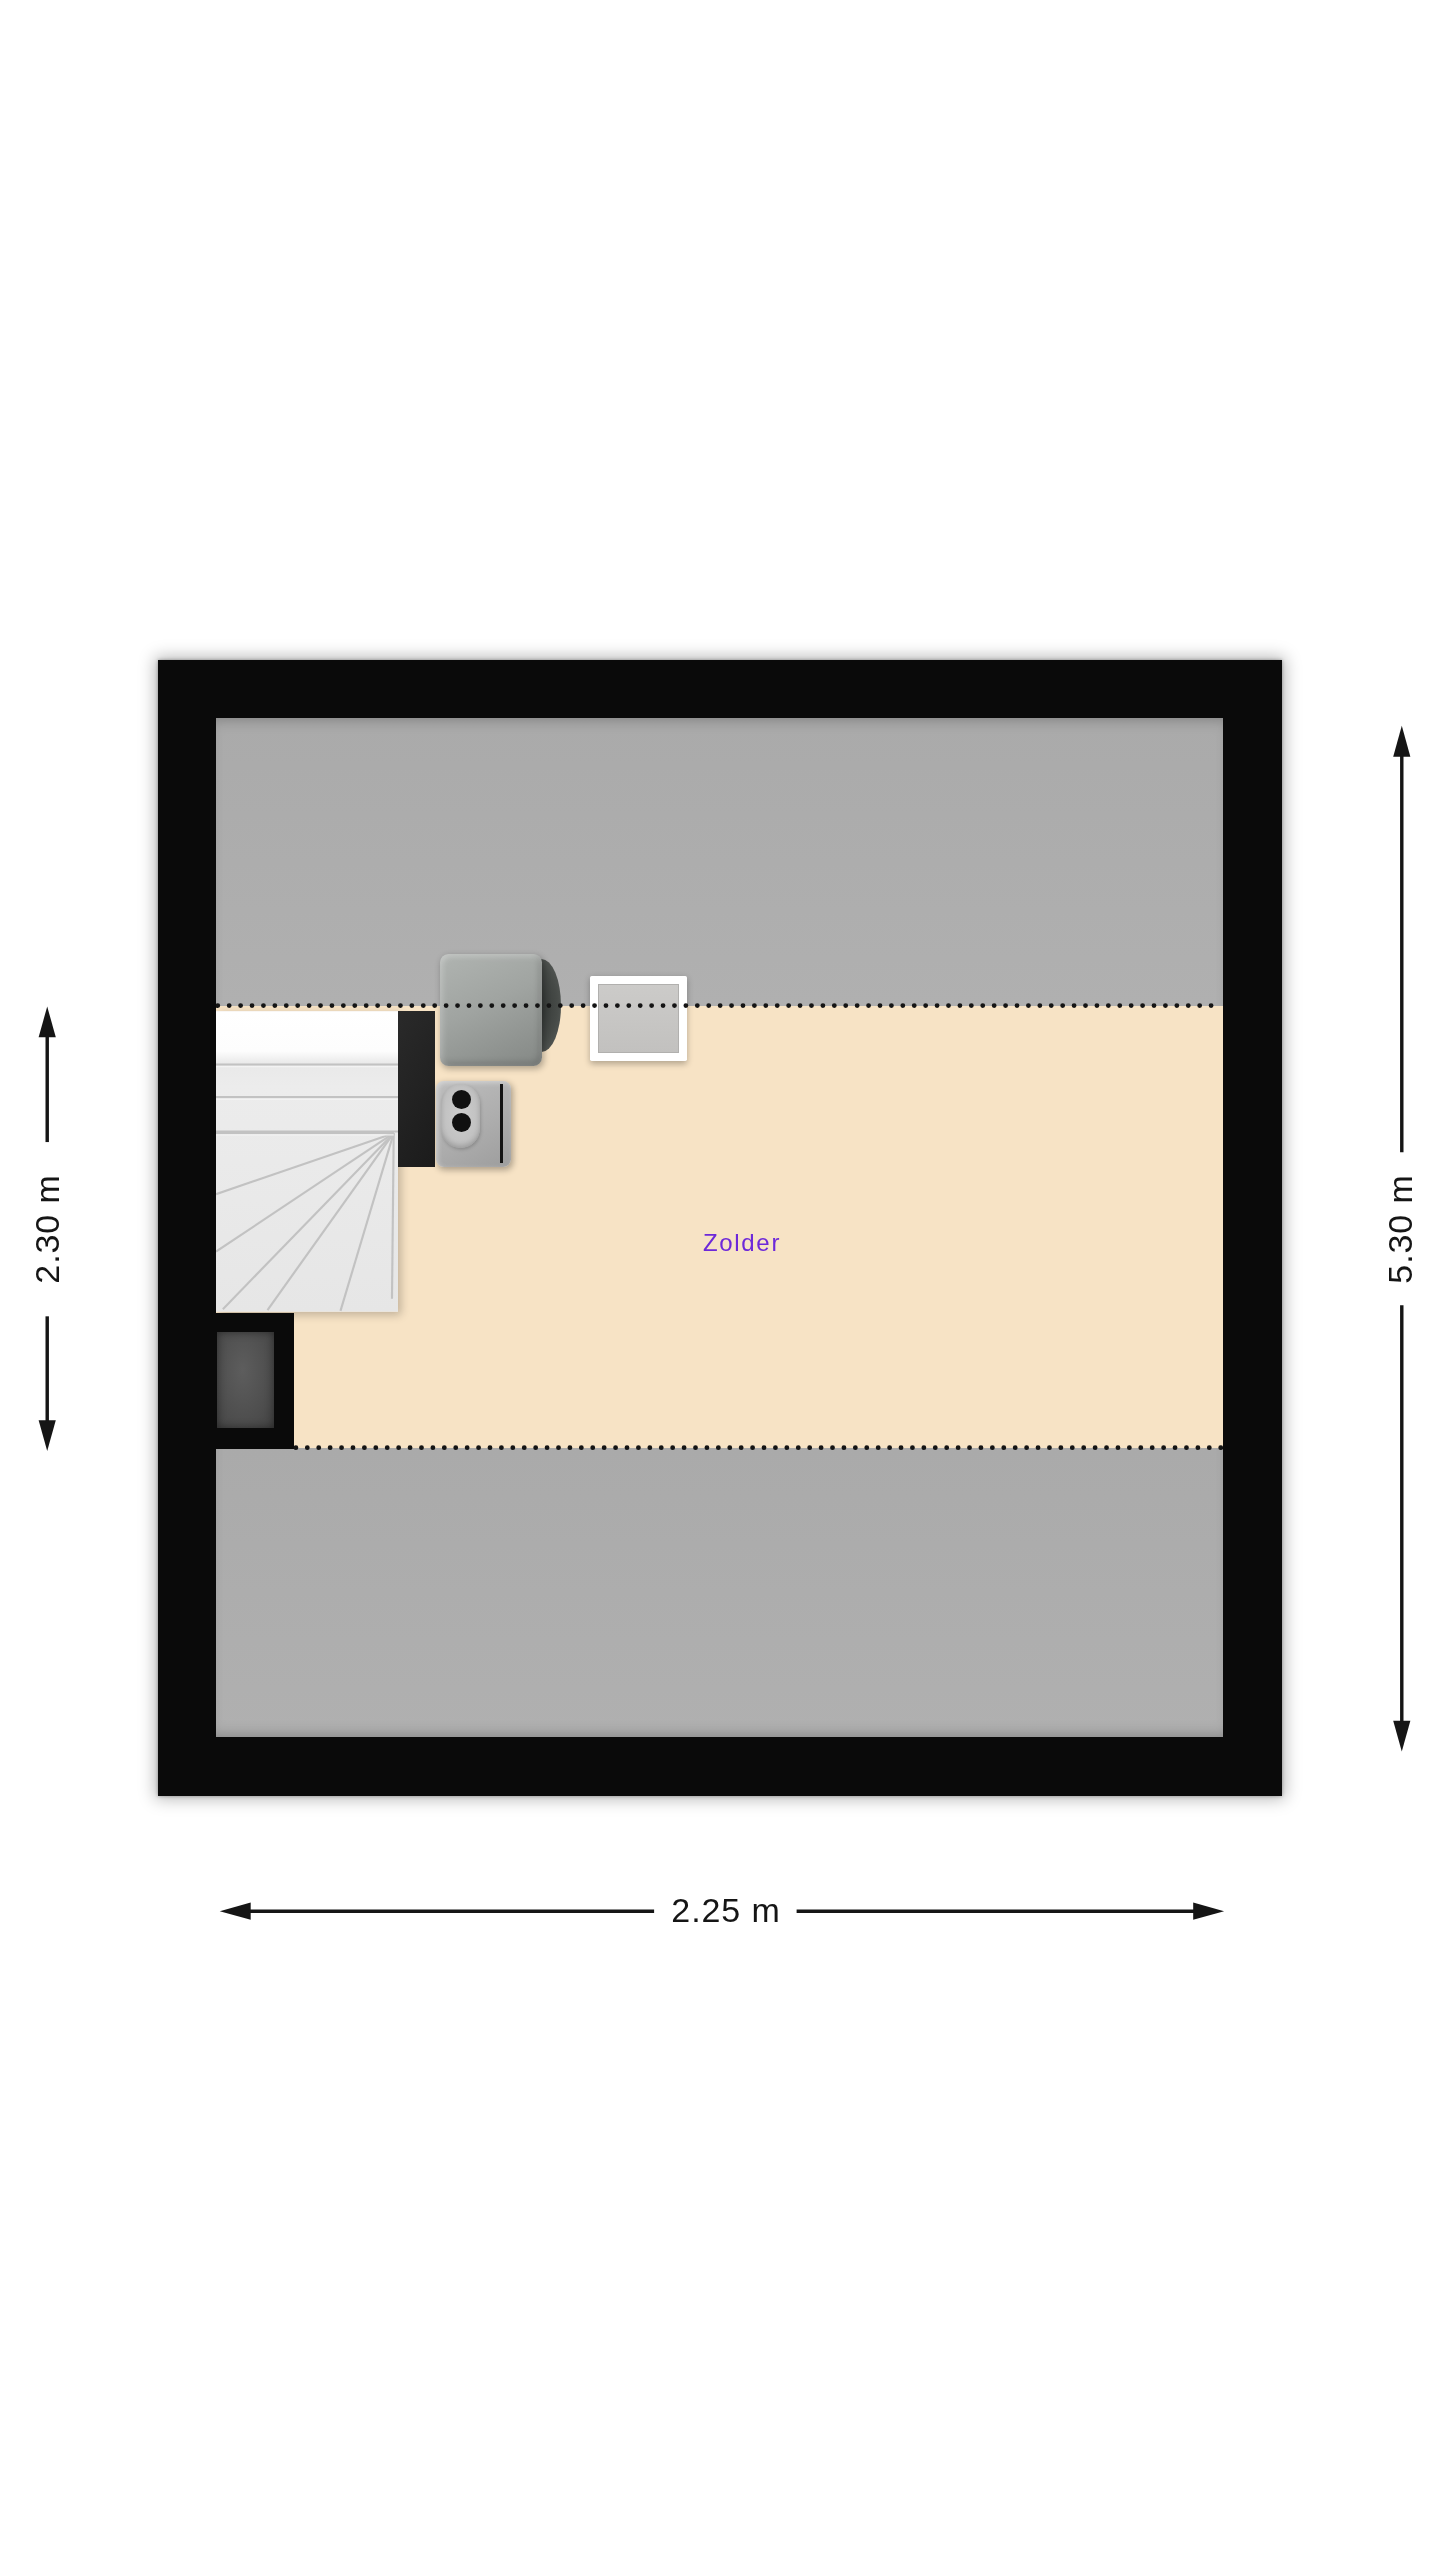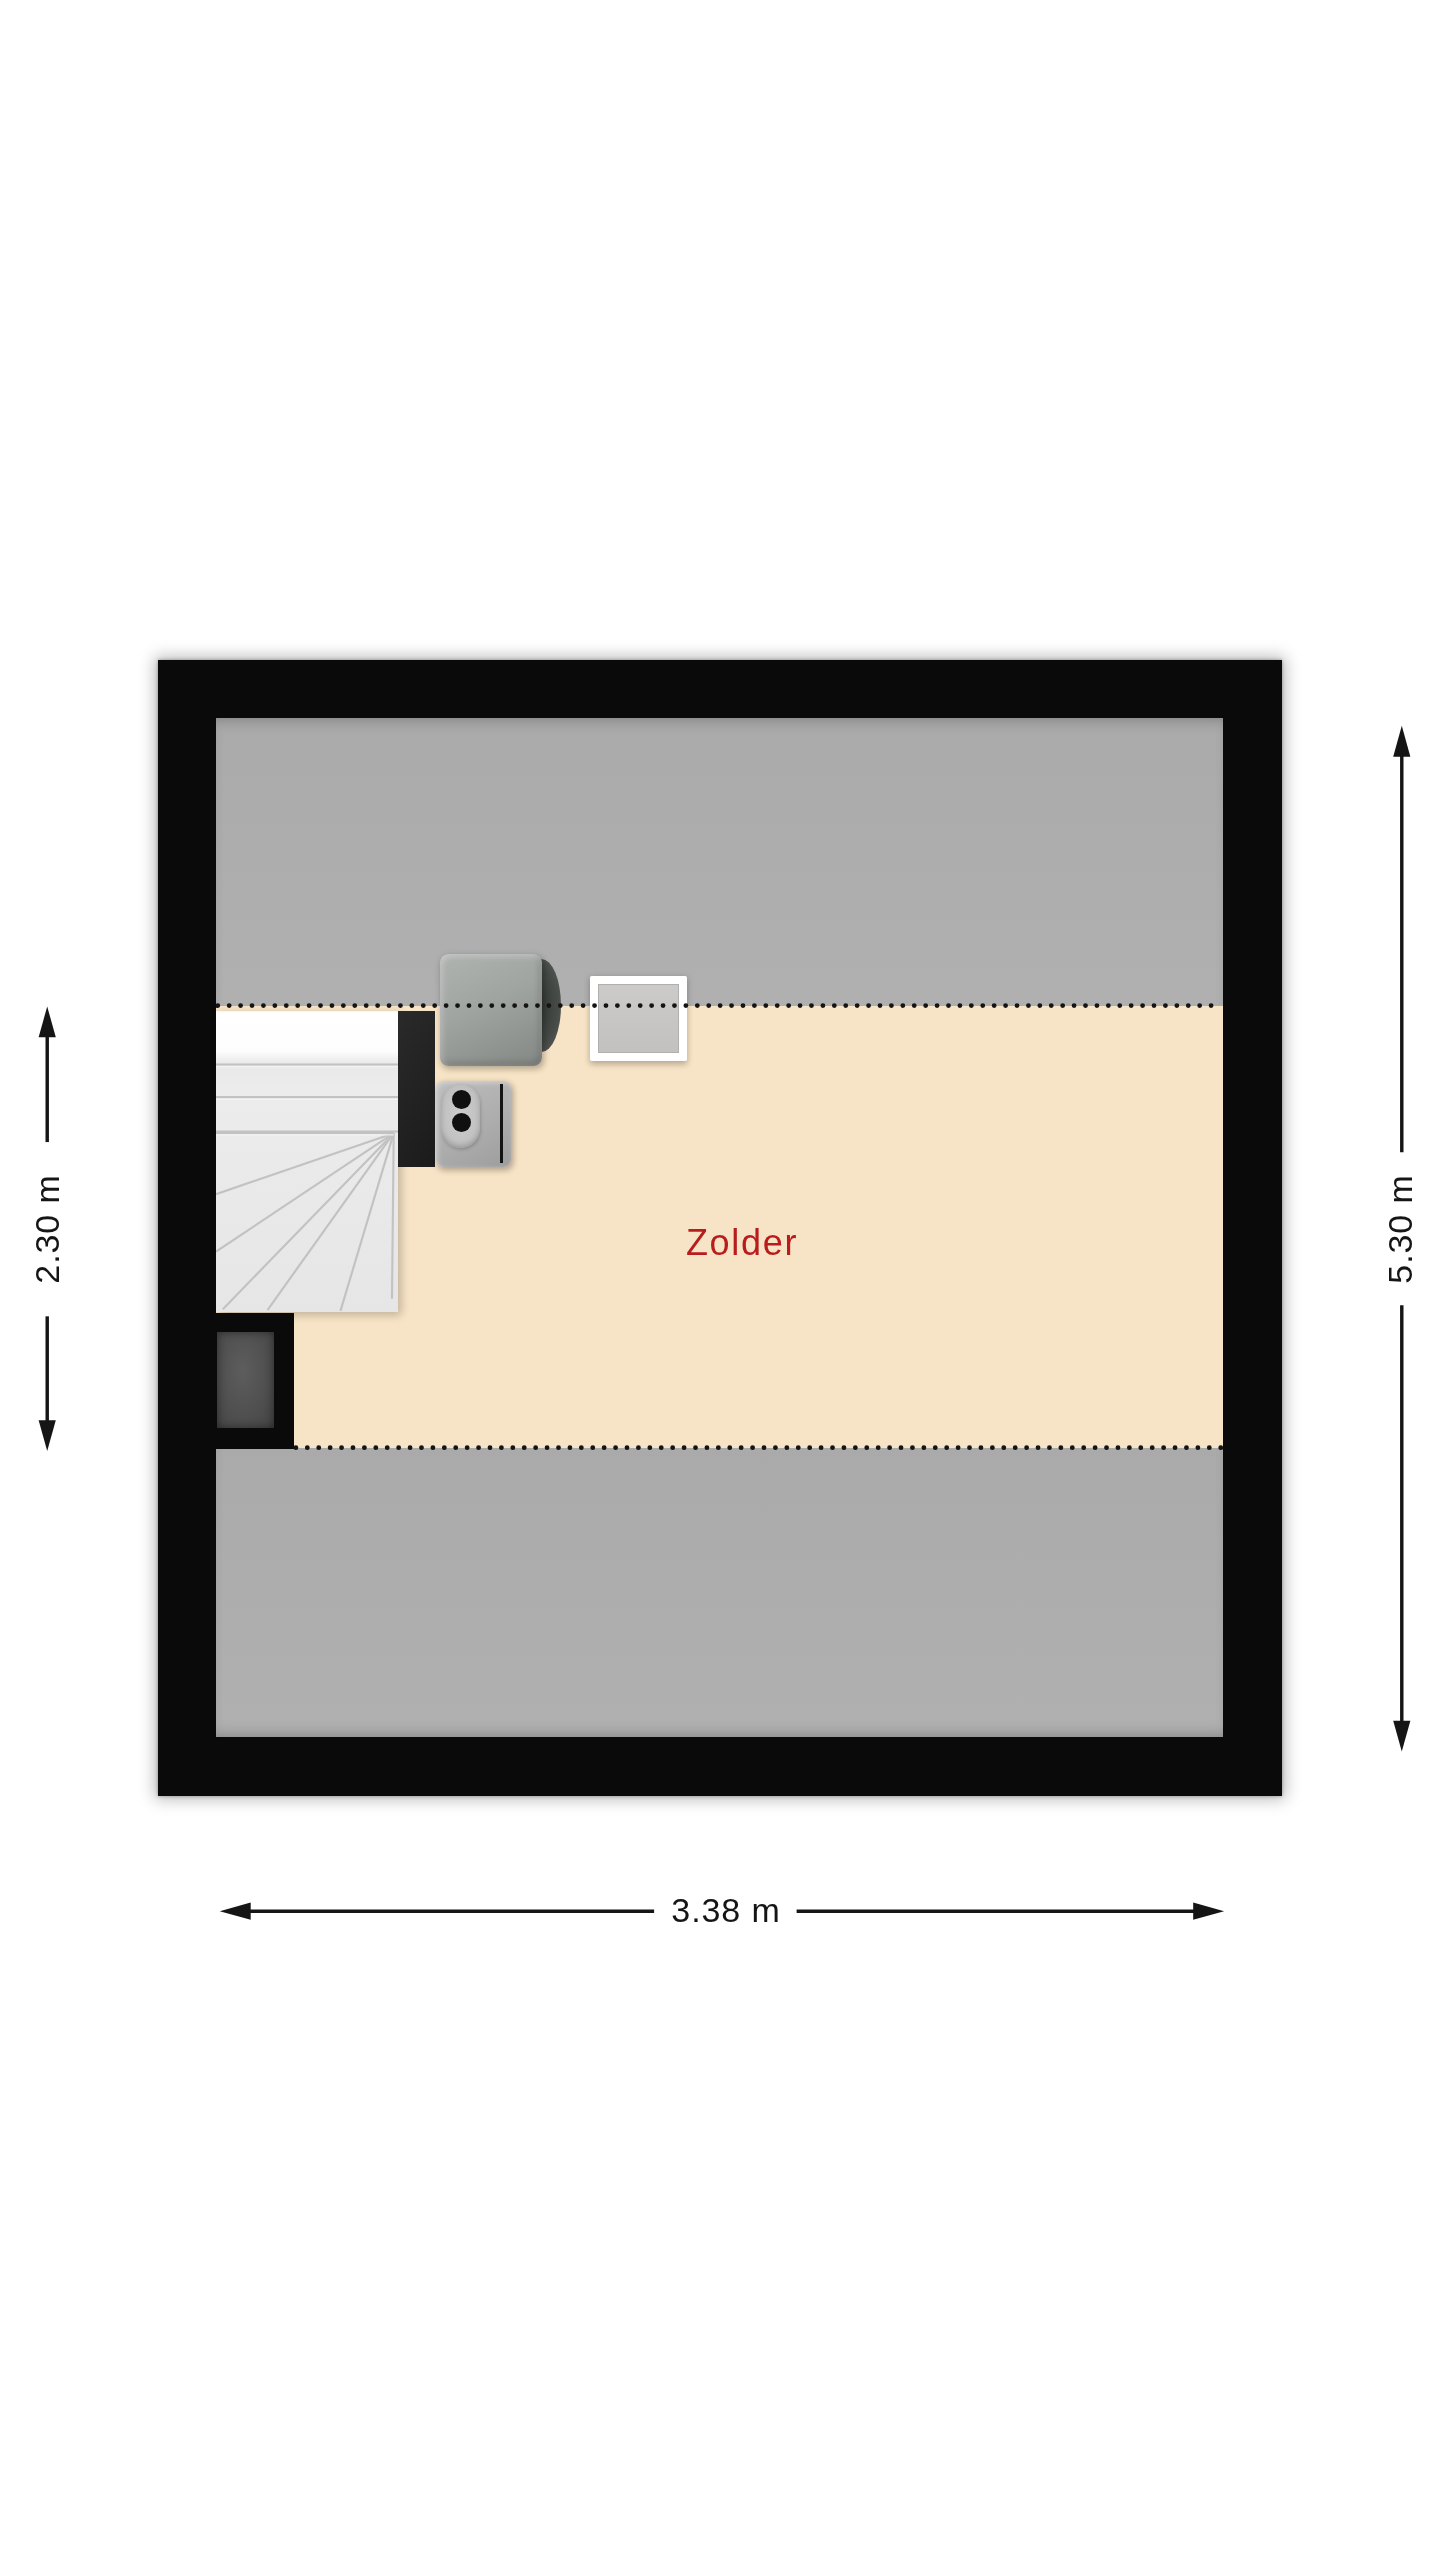--- a/index.html
+++ b/index.html
@@ -82,21 +82,21 @@
   .roof-window-glass{
     position:absolute;left:7.7px;top:7.7px;right:7.7px;bottom:7.7px;
     background:linear-gradient(#cccbc9,#c2c1bf);
     border:0.9px solid #b1b0ae;
   }
   
   .dotted-overlay{position:absolute;left:0;top:0;z-index:20;pointer-events:none;}
   
   .room-label{
     position:absolute;left:526px;top:525px;transform:translate(-50%,-50%);
-    font-size:36px;letter-spacing:1.7px;color:#b91c1c;white-space:nowrap;z-index:25;
+    font-size:24px;letter-spacing:1.7px;color:#6d28d9;white-space:nowrap;z-index:25;
   }
   
   .dim-svg{position:absolute;left:0;top:0;width:1449px;height:2576px;pointer-events:none;}
   .dim-label{
     position:absolute;color:#151515;font-size:34px;letter-spacing:0.9px;white-space:nowrap;
   }
   .dim-label.vertical{transform:translate(-50%,-50%) rotate(-90deg);}
   .dim-label.horizontal{transform:translate(-50%,-50%);}
 </style>
 </head>
@@ -192,16 +192,16 @@
       <line x1="55" y1="1533" x2="55" y2="1657"></line>
       <line x1="1633" y1="878" x2="1633" y2="1342"></line>
       <line x1="1633" y1="1520" x2="1633" y2="2007"></line>
       <line x1="289" y1="2226" x2="762" y2="2226"></line>
       <line x1="928" y1="2226" x2="1393" y2="2226"></line>
     </g>
   </svg>
 
   <div class="dim-label vertical" style="left:47px;top:1229px;">2.30 m</div>
   <div class="dim-label vertical" style="left:1400px;top:1229px;">5.30 m</div>
-  <div class="dim-label horizontal" style="left:726px;top:1910px;">3.38 m</div>
+  <div class="dim-label horizontal" style="left:726px;top:1910px;">2.25 m</div>
 
 </div>
 
 
 </body></html>

